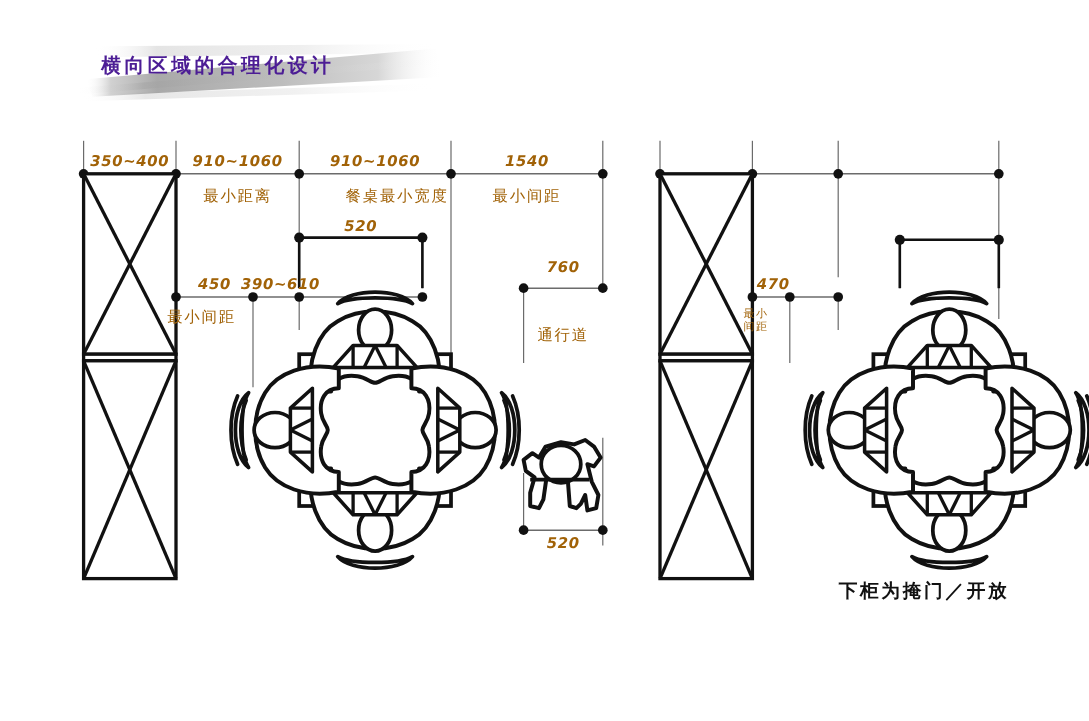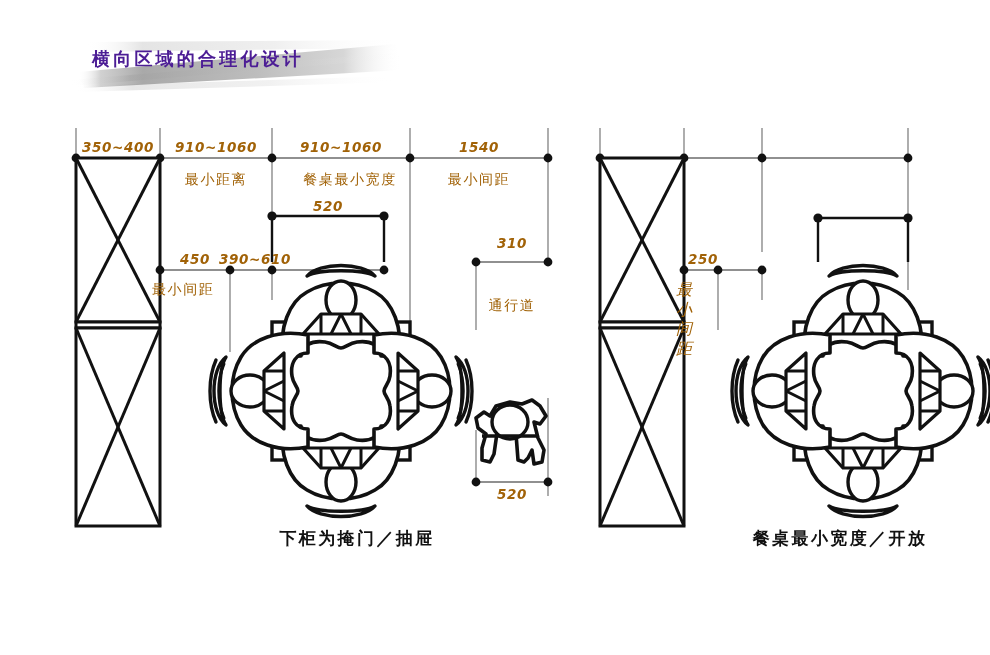--- a/index.html
+++ b/index.html
@@ -29,28 +29,27 @@
     font-style: italic;
     letter-spacing: 0.6px;
     font-weight: 600;
   }
   .dim-cn {
     font-size: 14px;
     letter-spacing: 1.6px;
     font-weight: 500;
   }
   .dim-cn-stack {
-    font-size: 16px;
+    font-size: 10px;
     letter-spacing: 1.2px;
     font-weight: 500;
     line-height: 1.22;
     white-space: normal;
     width: 34px;
     text-align: left;
-    font-style: italic;
   }
   .caption {
     font-size: 17px;
     letter-spacing: 2.4px;
     font-weight: 600;
     color: #111;
   }
   .title-text {
     position: absolute;
     font-size: 18px;
@@ -314,38 +313,37 @@
   </svg>
 
   <div class="title-text" style="left:92px; top:47px;">横向区域的合理化设计</div>
 
   <div class="lbl dim-num center" style="left:118px; top:140px;">350~400</div>
 
   <div class="lbl dim-num center" style="left:216px; top:140px;">910~1060</div>
   <div class="lbl dim-cn center" style="left:216px; top:172px;">最小距离</div>
 
   <div class="lbl dim-num center" style="left:341px; top:140px;">910~1060</div>
-  <div class="lbl dim-cn center" style="left:350px; top:172px;">餐桌最小宽度</div>
+  <div class="lbl dim-cn center" style="left:361px; top:172px;">餐桌最小宽度</div>
 
   <div class="lbl dim-num center" style="left:479px; top:140px;">1540</div>
   <div class="lbl dim-cn center" style="left:479px; top:172px;">最小间距</div>
 
   <div class="lbl dim-num center" style="left:195px; top:252px;text-align:center;">450</div>
   <div class="lbl dim-cn" style="left:152px; top:282px;">最小间距</div>
 
   <div class="lbl dim-num center" style="left:255px; top:252px;">390~610</div>
 
   <div class="lbl dim-num center" style="left:328px; top:199px;">520</div>
 
-  <div class="lbl dim-num center" style="left:512px; top:236px;">310</div>
+  <div class="lbl dim-num center" style="left:512px; top:236px;">760</div>
   <div class="lbl dim-cn center" style="left:512px; top:264px;margin-top:34px;">通行道</div>
 
   <div class="lbl dim-num center" style="left:512px; top:487px;">520</div>
 
-  <div class="lbl caption center" style="left:357px; top:529px;">下柜为掩门／抽屉</div>
-
-  <div class="lbl dim-num center" style="left:703px; top:252px;">250</div>
+
+  <div class="lbl dim-num center" style="left:703px; top:252px;">470</div>
   <div class="lbl dim-cn-stack" style="left:676px; top:280px;">最小
 间距</div>
 
-  <div class="lbl caption center" style="left:840px; top:529px;">餐桌最小宽度／开放</div>
+  <div class="lbl caption center" style="left:840px; top:529px;">下柜为掩门／开放</div>
 
 </div>
 
 </body></html>

